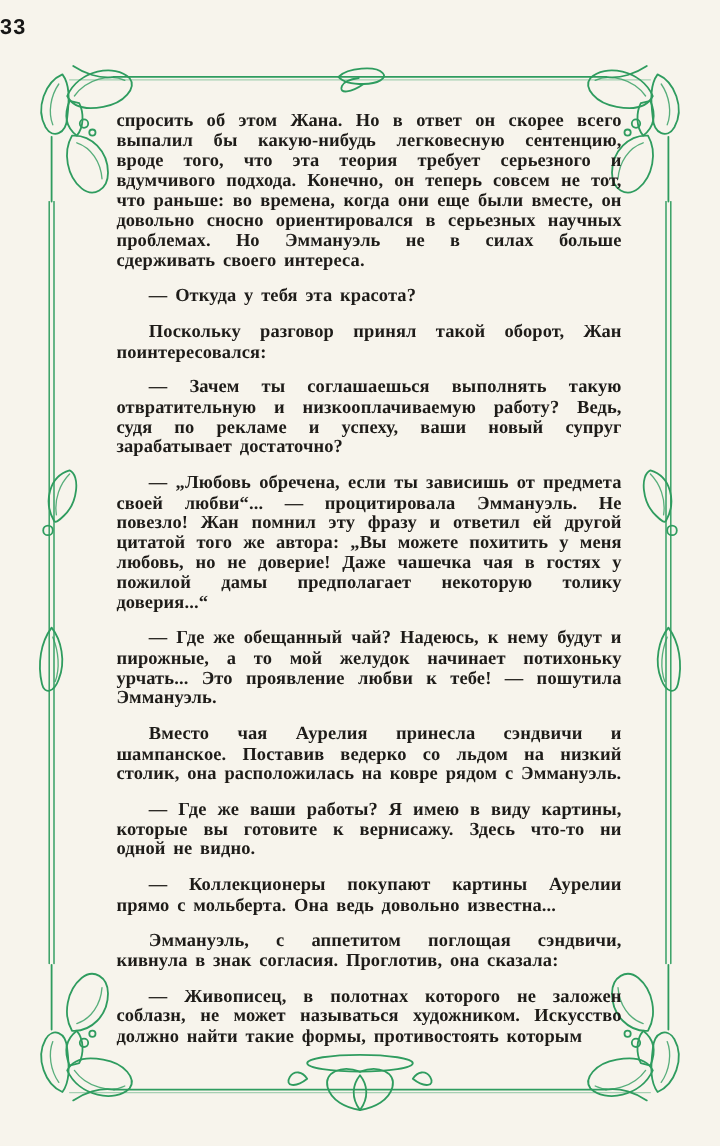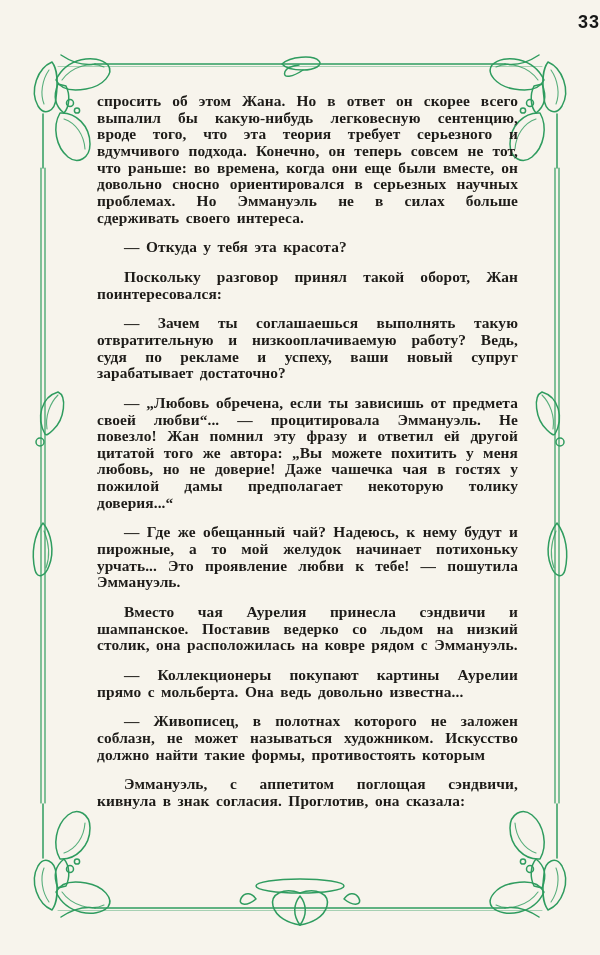--- a/index.html
+++ b/index.html
@@ -5,21 +5,21 @@
   html,body{margin:0;padding:0;background:#e9e6de;}
   .page{
     position:relative;
     width:600px;height:955px;
     background:#f7f4ec;
     overflow:hidden;
     font-family:"Liberation Serif", serif;
   }
   .page-number{
     position:absolute;top:12px;left:0;right:0;
-    text-align:right;
+    text-align:left;
     font-family:"Liberation Sans", sans-serif;
     font-weight:700;font-size:18px;color:#171717;
     letter-spacing:1px;
   }
   .frame{position:absolute;top:0;left:0;}
   .text-block{
     position:absolute;left:84px;top:80px;width:447px;
     font-weight:700;font-size:15.4px;line-height:16.65px;
     color:#1e1c19;
     text-align:justify;
@@ -111,22 +111,23 @@
 
       <p class="para">— Зачем ты соглашаешься выполнять такую отвратительную и низкооплачиваемую работу? Ведь, судя по рекламе и успеху, ваши новый супруг зарабатывает достаточно?</p>
 
       <p class="para">— „Любовь обречена, если ты зависишь от предмета своей любви“... — процитировала Эммануэль. Не повезло! Жан помнил эту фразу и ответил ей другой цитатой того же автора: „Вы можете похитить у меня любовь, но не доверие! Даже чашечка чая в гостях у пожилой дамы предполагает некоторую толику доверия...“</p>
 
 
       <p class="para">— Где же обещанный чай? Надеюсь, к нему будут и пирожные, а то мой желудок начинает потихоньку урчать... Это проявление любви к тебе! — пошутила Эммануэль.</p>
 
       <p class="para">Вместо чая Аурелия принесла сэндвичи и шампанское. Поставив ведерко со льдом на низкий столик, она расположилась на ковре рядом с Эммануэль.</p>
 
+      <p class="para">— Где же ваши работы? Я имею в виду картины, которые вы готовите к вернисажу. Здесь что-то ни одной не видно.</p>
 
 
       <p class="para">— Коллекционеры покупают картины Аурелии прямо с мольберта. Она ведь довольно известна...</p>
 
+      <p class="para">Эммануэль, с аппетитом поглощая сэндвичи, кивнула в знак согласия. Проглотив, она сказала:</p>
+
       <p class="para">— Живописец, в полотнах которого не заложен соблазн, не может называться художником. Искусство должно найти такие формы, противостоять которым</p>
-
-      <p class="para">Эммануэль, с аппетитом поглощая сэндвичи, кивнула в знак согласия. Проглотив, она сказала:</p>
     </div>
 
 </div>
 
 </body></html>

